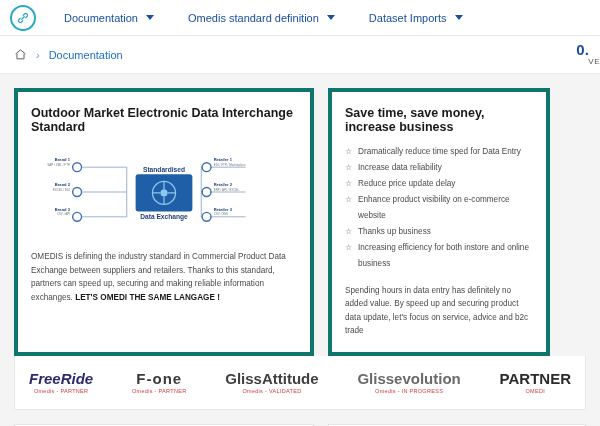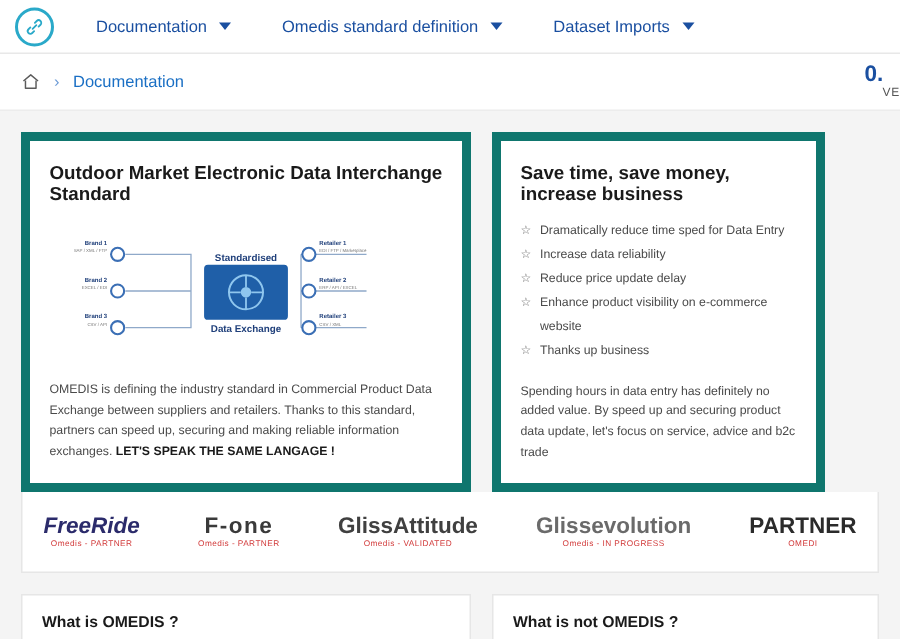--- a/index.html
+++ b/index.html
@@ -111,21 +111,21 @@
     height: calc(426px - 36px - 38px);
     overflow: hidden;
   }
 
   .cards-row {
     display: flex;
     gap: 14px;
   }
   .card {
     background: #ffffff;
-    border: 6px solid #0f766e;
+    border: 4px solid #0f766e;
     box-sizing: border-box;
     padding: 12px 13px 14px 13px;
   }
   .card-left { width: 300px; }
   .card-right { width: 222px; }
 
   .card-title {
     font-size: 12.5px;
     font-weight: bold;
     color: #1a1a1a;
@@ -322,31 +322,32 @@
         <text x="44" y="72.5" text-anchor="end" font-size="3.4" fill="#7a7a7a" font-family="Liberation Sans, sans-serif">CSV / API</text>
 
         <text x="206" y="11" font-size="4.6" font-weight="bold" fill="#1f3f7a" font-family="Liberation Sans, sans-serif">Retailer 1</text>
         <text x="206" y="16.5" font-size="3.4" fill="#7a7a7a" font-family="Liberation Sans, sans-serif">EDI / FTP / Marketplace</text>
         <text x="206" y="39" font-size="4.6" font-weight="bold" fill="#1f3f7a" font-family="Liberation Sans, sans-serif">Retailer 2</text>
         <text x="206" y="44.5" font-size="3.4" fill="#7a7a7a" font-family="Liberation Sans, sans-serif">ERP / API / EXCEL</text>
         <text x="206" y="67" font-size="4.6" font-weight="bold" fill="#1f3f7a" font-family="Liberation Sans, sans-serif">Retailer 3</text>
         <text x="206" y="72.5" font-size="3.4" fill="#7a7a7a" font-family="Liberation Sans, sans-serif">CSV / XML</text>
       </svg>
 
-      <p class="card-para"><span>OMEDIS is defining the industry standard in Commercial Product Data Exchange between suppliers and retailers. Thanks to this standard, partners can speed up, securing and making reliable information exchanges. </span><b>LET'S SPEAK THE SAME LANGAGE !</b></p>
+      <p class="card-para"><span>OMEDIS is defining the industry standard in Commercial Product Data Exchange between suppliers and retailers. Thanks to this standard, partners can speed up, securing and making reliable information exchanges. </span><b>LET'S OMEDI THE SAME LANGAGE !</b></p>
     </div>
 
     <div class="card card-right">
       <div class="card-title">Save time, save money, increase business</div>
       <ul class="benefit-list">
         <li>Dramatically reduce time sped for Data Entry</li>
         <li>Increase data reliability</li>
         <li>Reduce price update delay</li>
         <li>Enhance product visibility on e-commerce website</li>
         <li>Thanks up business</li>
+        <li>Increasing efficiency for both instore and online business</li>
       </ul>
       <p class="card-para">Spending hours in data entry has definitely no added value. By speed up and securing product data update, let's focus on service, advice and b2c trade</p>
     </div>
   </div>
 
   <div class="partners">
     <div class="partner p-freeride">
       <div class="partner-name">FreeRide</div>
       <div class="partner-tag">Omedis - PARTNER</div>
     </div>

